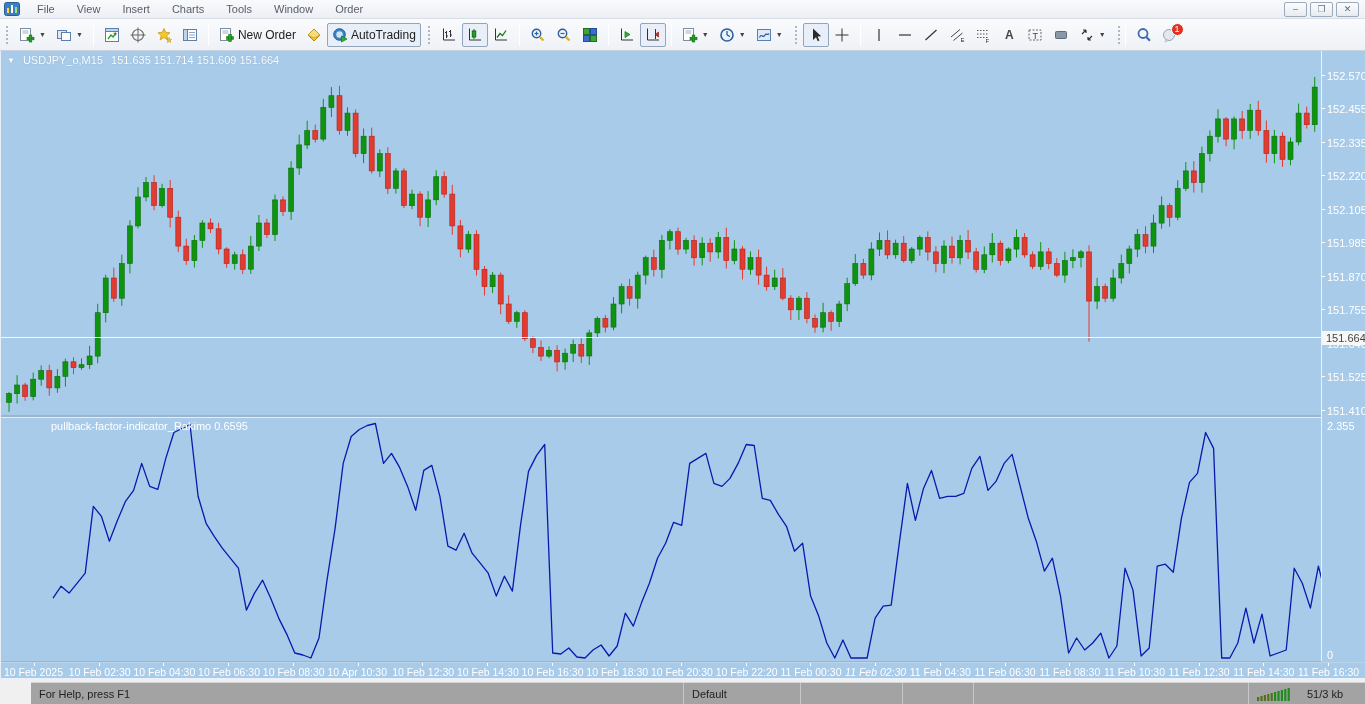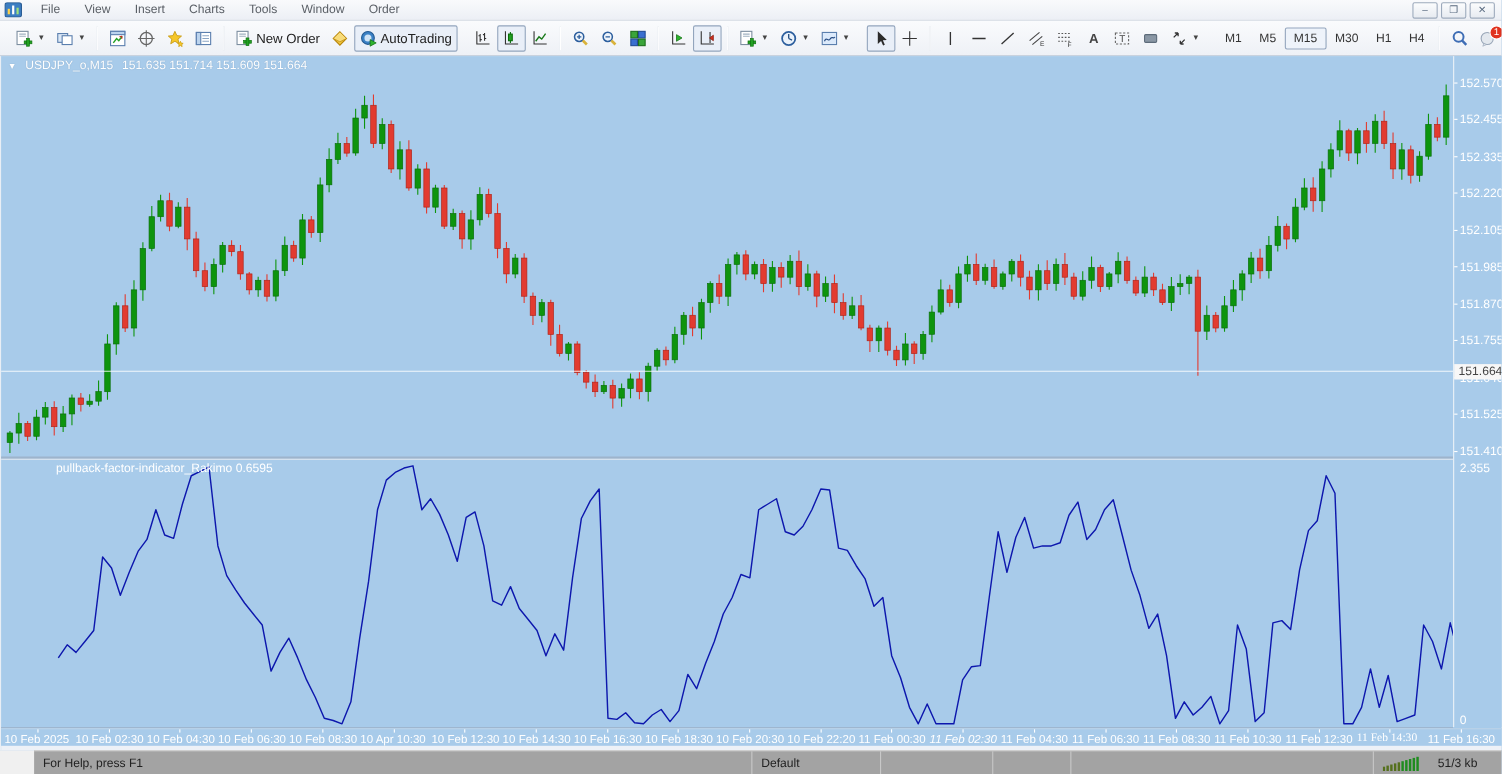--- a/index.html
+++ b/index.html
@@ -403,28 +403,20 @@
         <span>
           <svg width="16" height="16" viewBox="0 0 16 16">
             <path d="M3 7 L7 3 M7 3 h-3 M7 3 v3" stroke="#333" stroke-width="1.2" fill="none"></path>
             <path d="M13 9 L9 13 M9 13 h3 M9 13 v-3" stroke="#333" stroke-width="1.2" fill="none"></path>
           </svg>
         </span>
         <span class="tb-caret">▼</span>
       </div>
     </div>
     <div class="tb-grip"></div>
-    <div class="tb-group">
-      <div class="tf-btn"><span class="">M1</span></div>
-      <div class="tf-btn"><span class="">M5</span></div>
-      <div class="tf-btn active"><span class="">M15</span></div>
-      <div class="tf-btn"><span class="">M30</span></div>
-      <div class="tf-btn"><span class="">H1</span></div>
-      <div class="tf-btn"><span class="">H4</span></div>
-    </div>
     <div class="tb-sep"></div>
     <div class="tb-group">
       <div class="tb-btn">
         <span>
           <svg width="16" height="16" viewBox="0 0 16 16">
             <circle cx="7" cy="6.5" r="4.5" fill="none" stroke="#3e6db5" stroke-width="1.8"></circle>
             <line x1="10.3" y1="10" x2="14" y2="13.7" stroke="#3e6db5" stroke-width="2.2"></line>
           </svg>
         </span>
       </div>
@@ -834,21 +826,21 @@
       <div class="ta-label" style="left: 908.8px;">11 Feb 04:30</div>
       <div class="ta-tick" style="left: 1003.5px;"></div>
       <div class="ta-label" style="left: 973.5px;">11 Feb 06:30</div>
       <div class="ta-tick" style="left: 1068.2px;"></div>
       <div class="ta-label" style="left: 1038.2px;">11 Feb 08:30</div>
       <div class="ta-tick" style="left: 1132.9px;"></div>
       <div class="ta-label" style="left: 1102.9px;">11 Feb 10:30</div>
       <div class="ta-tick" style="left: 1197.6px;"></div>
       <div class="ta-label" style="left: 1167.6px;">11 Feb 12:30</div>
       <div class="ta-tick" style="left: 1262.3px;"></div>
-      <div class="ta-label" style="left: 1232.3px; font-family: Liberation Serif, serif;">11 Feb 14:30</div>
+      <div class="ta-label" style="left: 1232.3px;">11 Feb 14:30</div>
       <div class="ta-tick" style="left: 1327px;"></div>
       <div class="ta-label" style="left: 1297px;">11 Feb 16:30</div>
     </div>
   <div id="region-footer"></div>
 </div>
 
 <div id="statusbar">
   <div class="sb-sec" id="sb-help">For Help, press F1</div>
   <div class="sb-sec" id="sb-profile">Default</div>
   <div class="sb-sec" id="sb-e1"></div>

